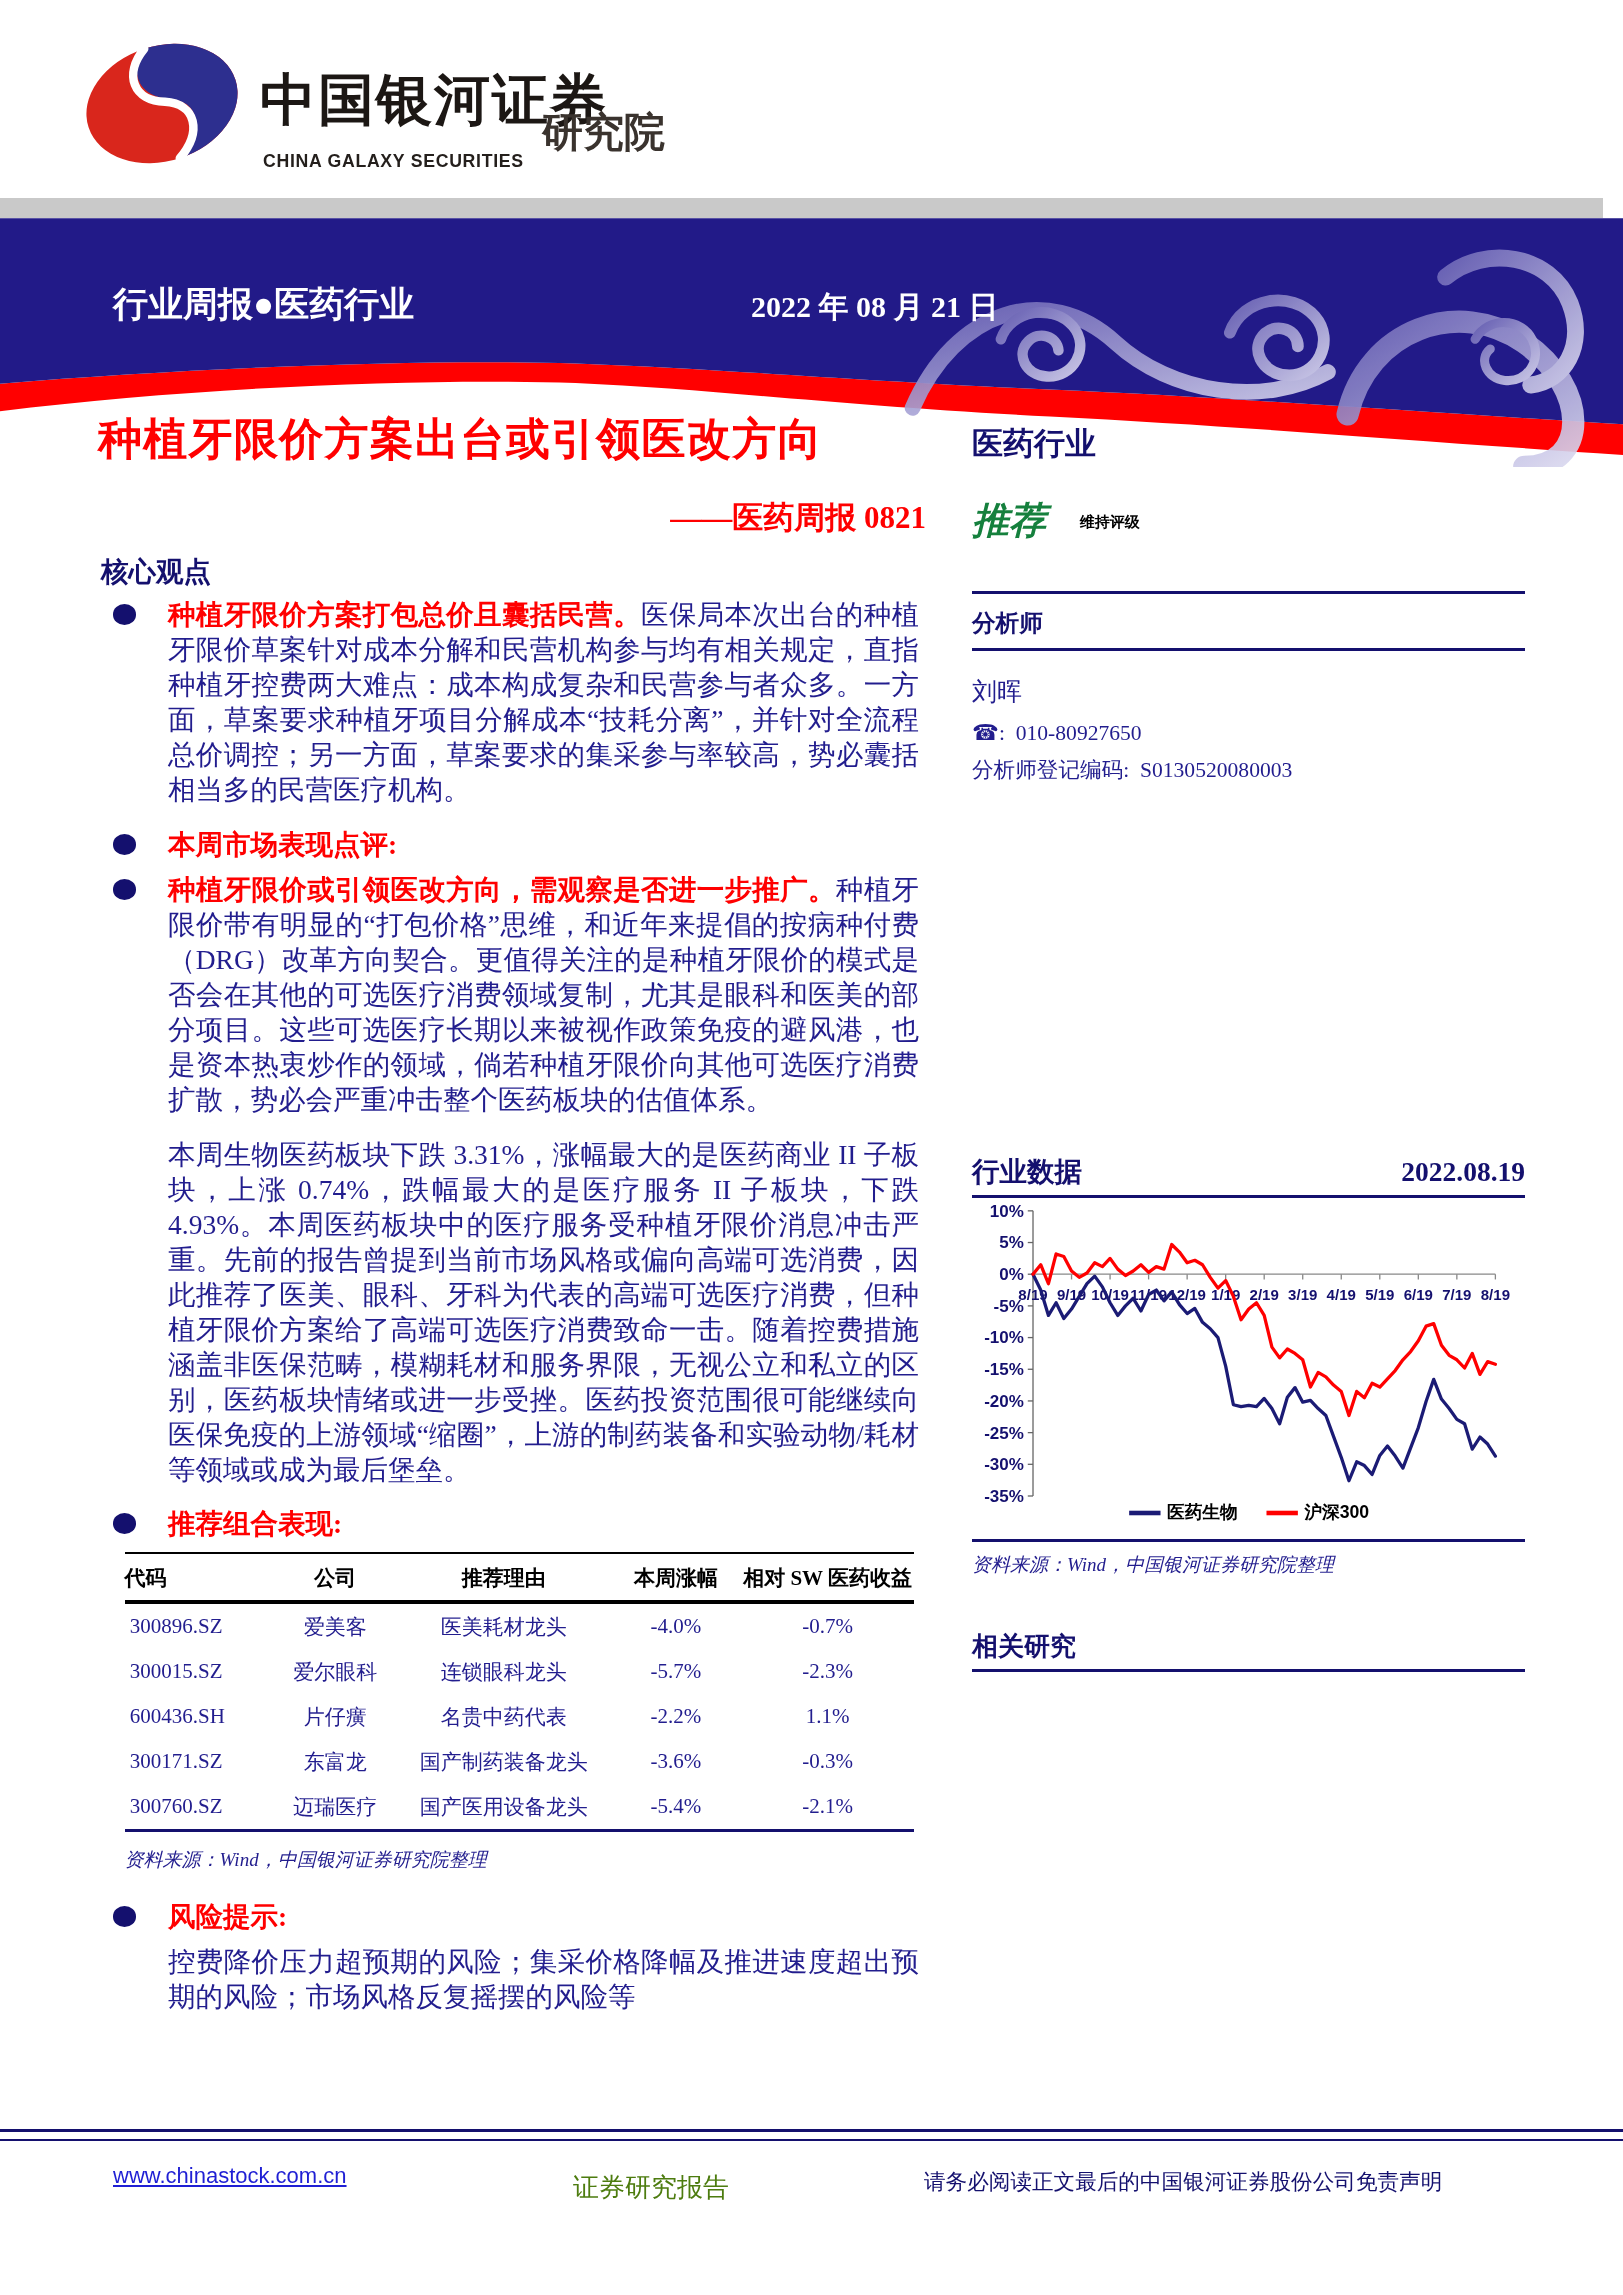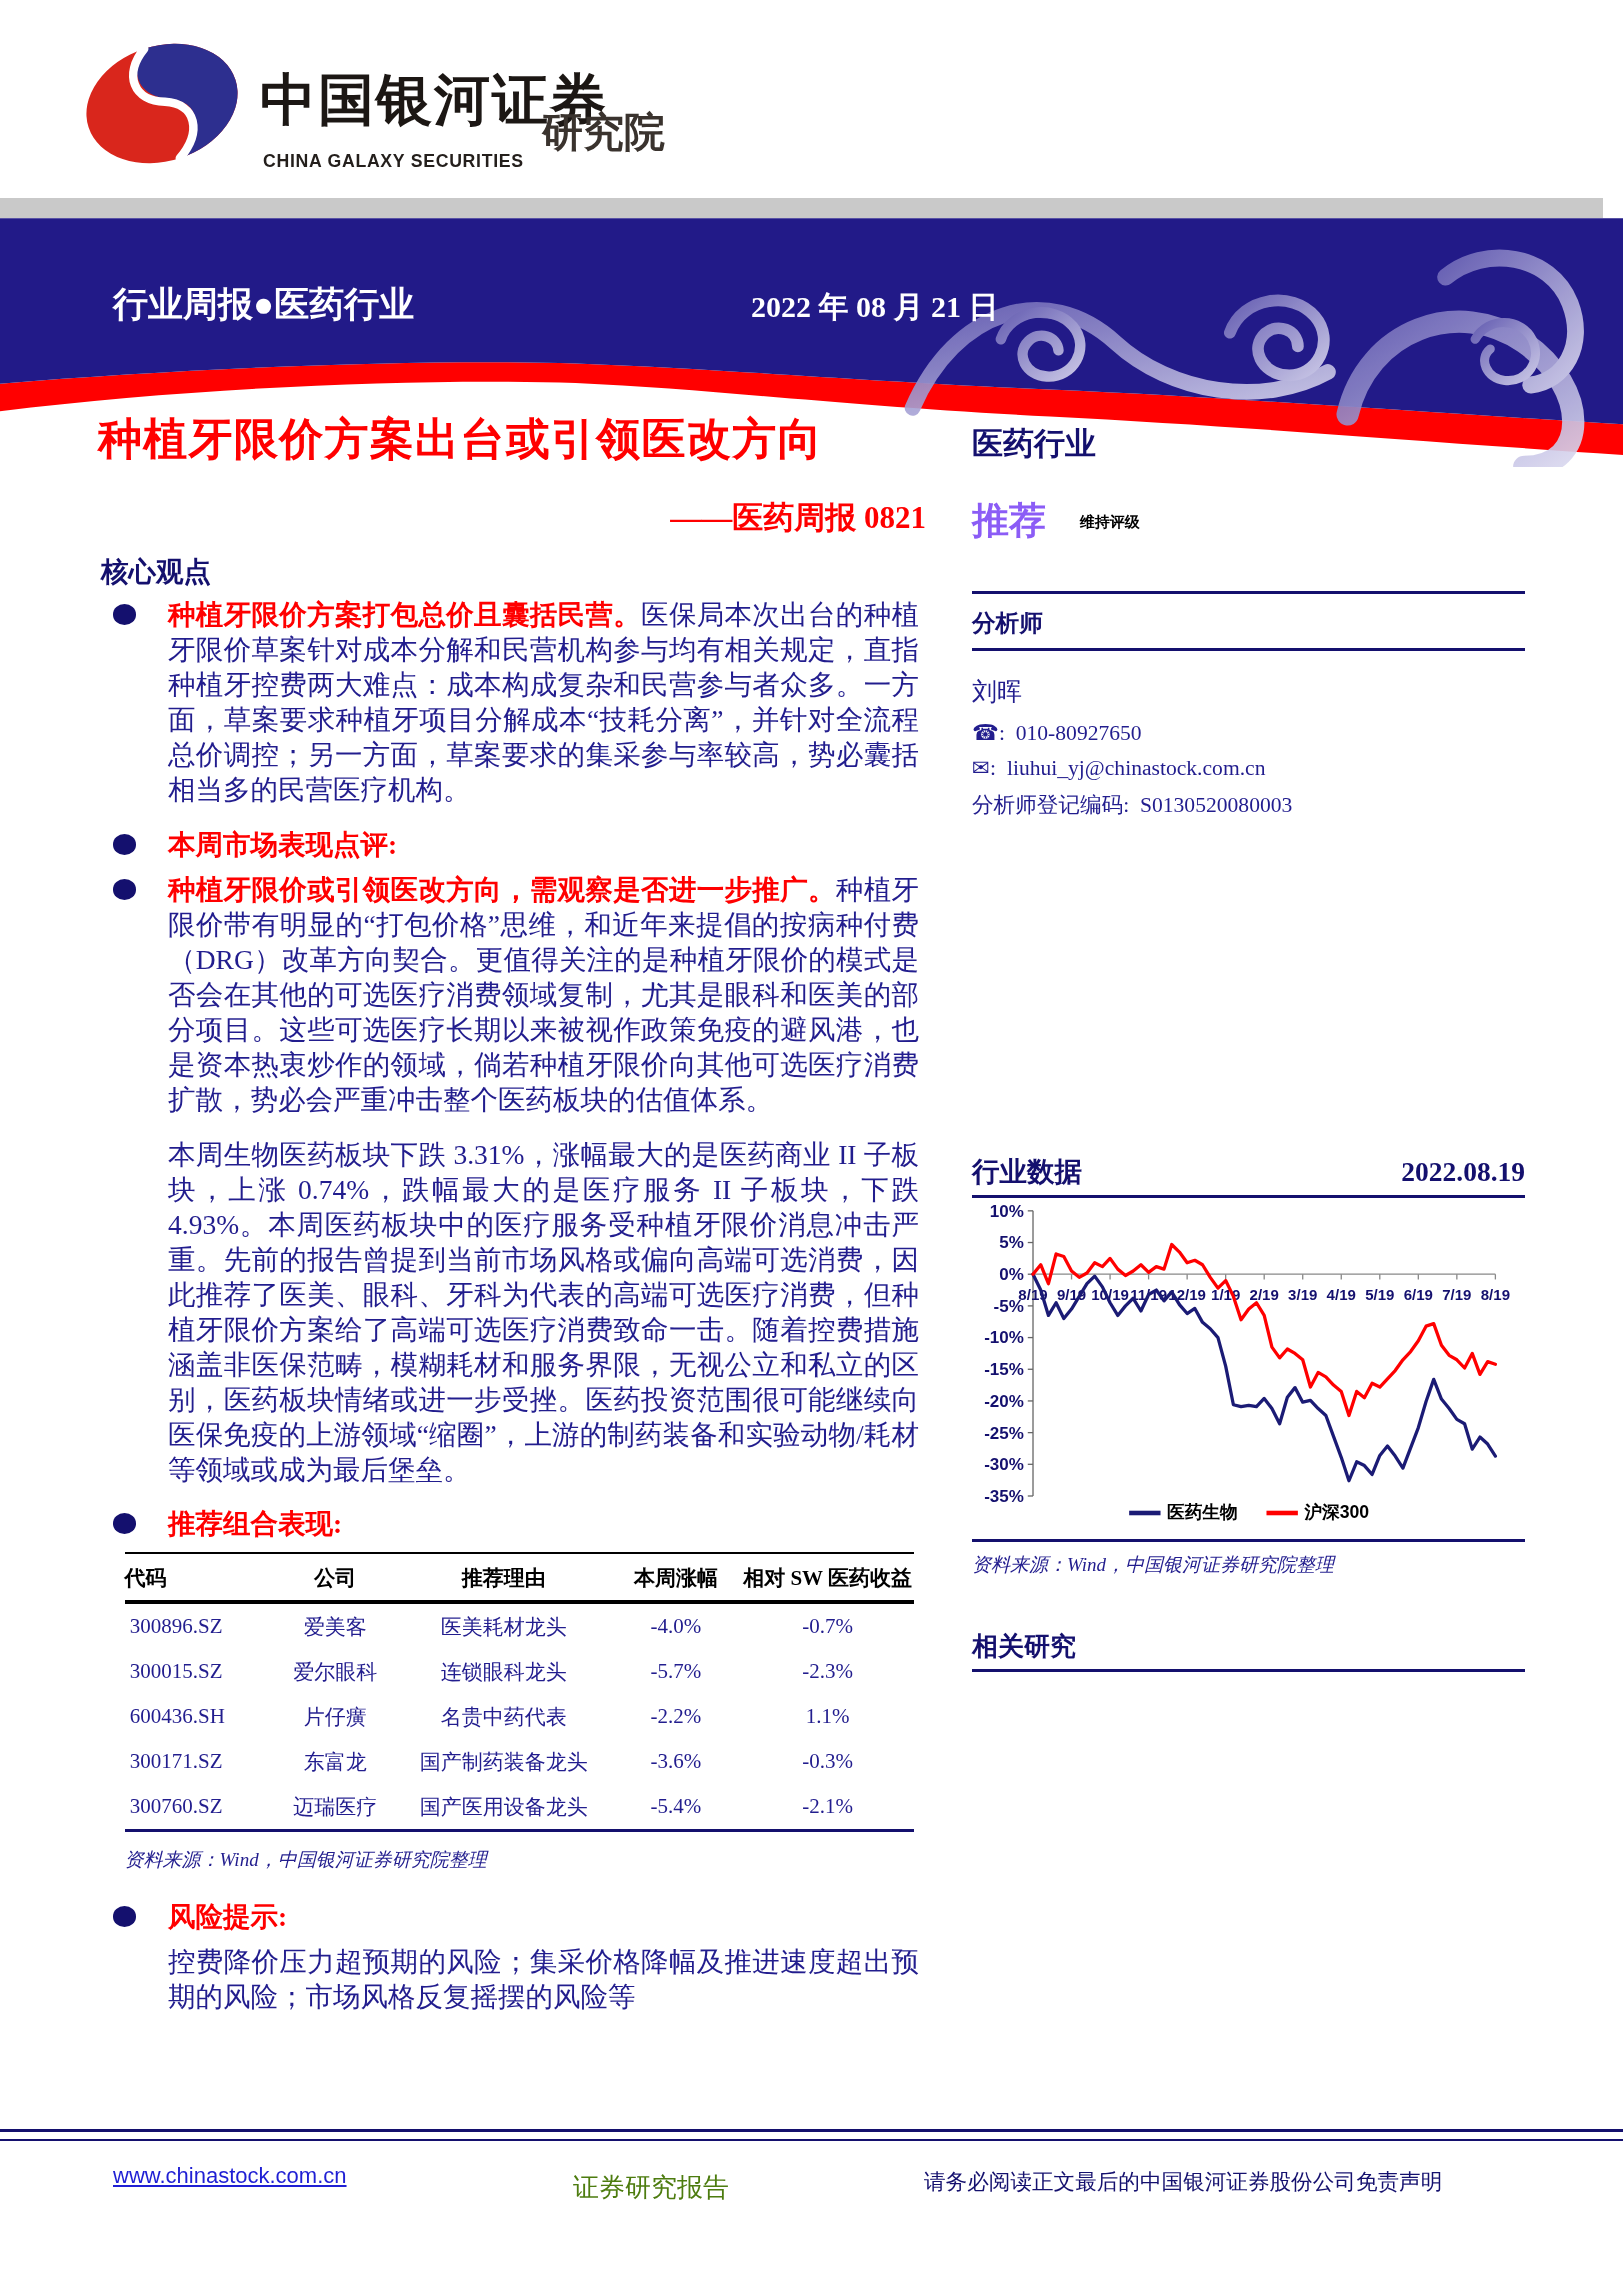--- a/index.html
+++ b/index.html
@@ -40,21 +40,21 @@
   .c0{text-align:left;padding-left:5.2px;width:144px;}
   .c1{text-align:center;width:124px;}
   .c2{text-align:center;width:216px;}
   .c3{text-align:center;width:131px;margin-top:36px;}
   .c4{text-align:center;width:173px;}
   .table-source{margin:14.4px 0 26px 23.6px;font-style:italic;font-size:19px;color:#221d8e;}
   
   .sb{left:972px;width:599px;}
   .sb-industry{top:423px;font-size:31px;font-weight:900;color:#14106e;}
   .sb-rating{top:496px;}
-  .rating-word{font-size:37px;font-weight:900;color:#8b5cf6;}
+  .rating-word{font-size:37px;font-weight:900;color:#15803d;font-style:italic;}
   .rating-note{font-size:15px;font-weight:700;color:#000;margin-left:31px;vertical-align:6.5px;}
   .rule{height:0;border-top:3.3px solid #14106e;width:553px;}
   .r1{top:591px;} .r2{top:648px;} .r3{top:1195px;} .r4{top:1539px;} .r5{top:1669px;}
   .sb-analyst-h{top:607px;font-size:23.6px;font-weight:900;color:#14106e;}
   .sb-analyst{top:675px;color:#221d8e;}
   .an-name{font-size:25px;margin-bottom:11.8px;}
   .an-row{font-size:21.6px;margin-bottom:9.2px;}
   .an-icon{font-family:"DejaVu Sans",sans-serif;font-size:21.6px;}
   .sb-inddata{top:1154px;width:553px;display:flex;justify-content:space-between;align-items:baseline;}
   .idh{font-size:27.5px;font-weight:900;color:#14106e;}
@@ -202,24 +202,20 @@
 </div>
 <div class="abs sb rule r1"></div>
 <div class="abs sb sb-analyst-h">分析师</div>
 <div class="abs sb rule r2"></div>
 
 <div class="abs sb sb-analyst">
   <div class="an-name">刘晖</div>
   <div class="an-row">
     <span class="an-icon">☎</span>:&nbsp;
     <span>010-80927650</span>
-  </div>
-  <div class="an-row">
-    <span class="an-icon">✉</span>:&nbsp;
-    <span>liuhui_yj@chinastock.com.cn</span>
   </div>
   <div class="an-row">
     <span>分析师登记编码:</span>&nbsp;
     <span>S0130520080003</span>
   </div>
 </div>
 
 <div class="abs sb sb-inddata">
   <span class="idh">行业数据</span>
   <span class="idd">2022.08.19</span>

